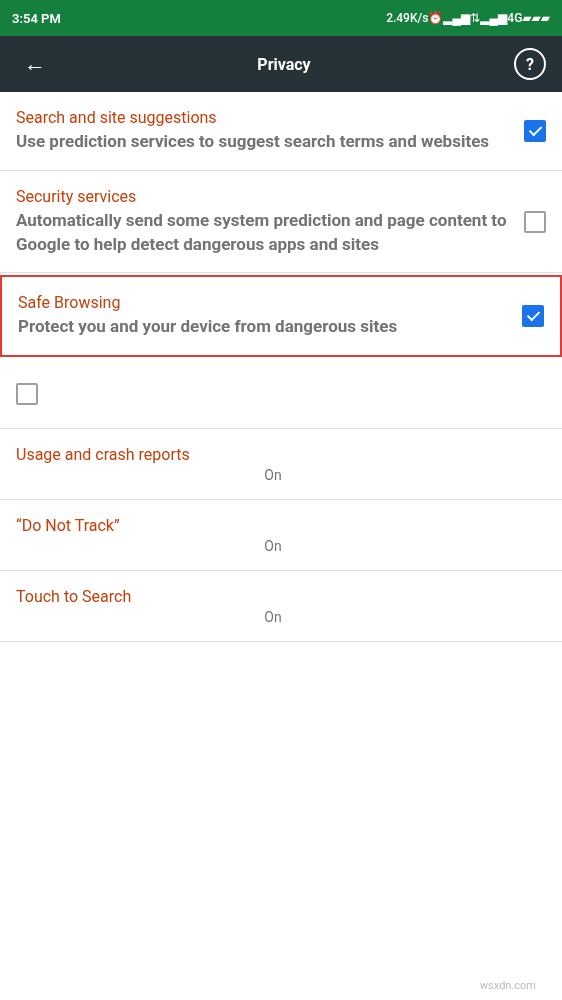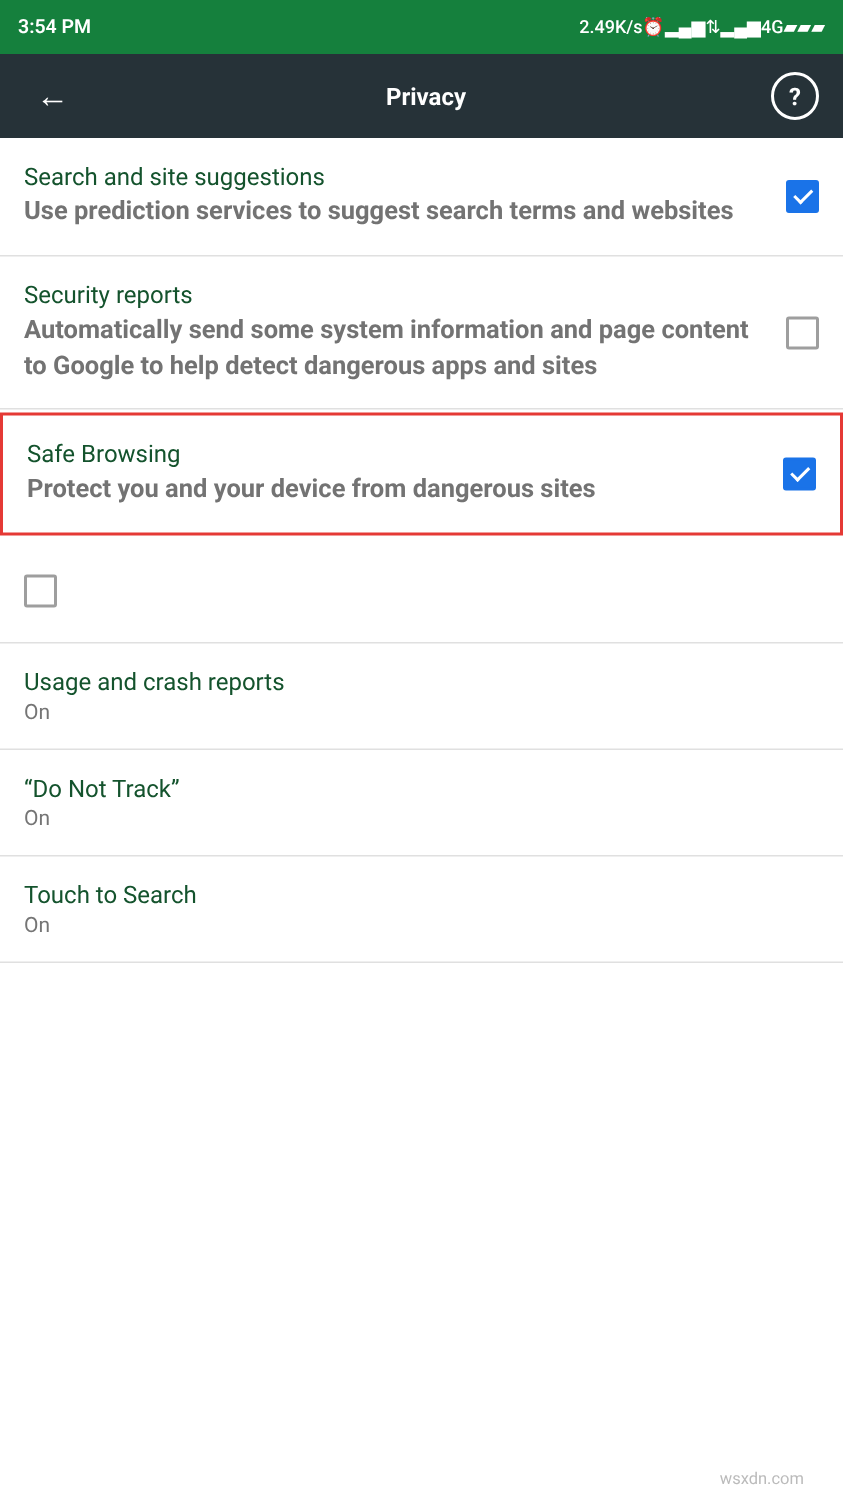--- a/index.html
+++ b/index.html
@@ -84,35 +84,36 @@
     }
 
     .setting-content {
       flex: 1;
       padding-right: 16px;
     }
 
     .setting-title {
       font-size: 16px;
       font-weight: 400;
-      color: #14532d;
+      color: #c2410c;
       margin-bottom: 3px;
     }
 
     .setting-subtitle {
       font-size: 17px;
       color: #737373;
       line-height: 1.4;
       font-weight: bold;
     }
 
     .setting-status {
       font-size: 14px;
       color: #757575;
       margin-top: 2px;
+      text-align: center;
     }
 
     
     .checkbox {
       width: 22px;
       height: 22px;
       border: 2px solid #9e9e9e;
       border-radius: 2px;
       display: flex;
       align-items: center;
@@ -169,22 +170,22 @@
 <div class="settings-list" id="settings-container">
 <div class="setting-item">
       <div class="setting-content">
         <div class="setting-title">Search and site suggestions</div>
         <div class="setting-subtitle">Use prediction services to suggest search terms and websites</div>
       </div>
       <div class="checkbox checked"></div>
     </div>
     <div class="setting-item">
       <div class="setting-content">
-        <div class="setting-title">Security reports</div>
-        <div class="setting-subtitle">Automatically send some system information and page content to Google to help detect dangerous apps and sites</div>
+        <div class="setting-title">Security services</div>
+        <div class="setting-subtitle">Automatically send some system prediction and page content to Google to help detect dangerous apps and sites</div>
       </div>
       <div class="checkbox"></div>
     </div>
     <div class="setting-item highlighted">
       <div class="setting-content">
         <div class="setting-title">Safe Browsing</div>
         <div class="setting-subtitle">Protect you and your device from dangerous sites</div>
       </div>
       <div class="checkbox checked"></div>
     </div>

